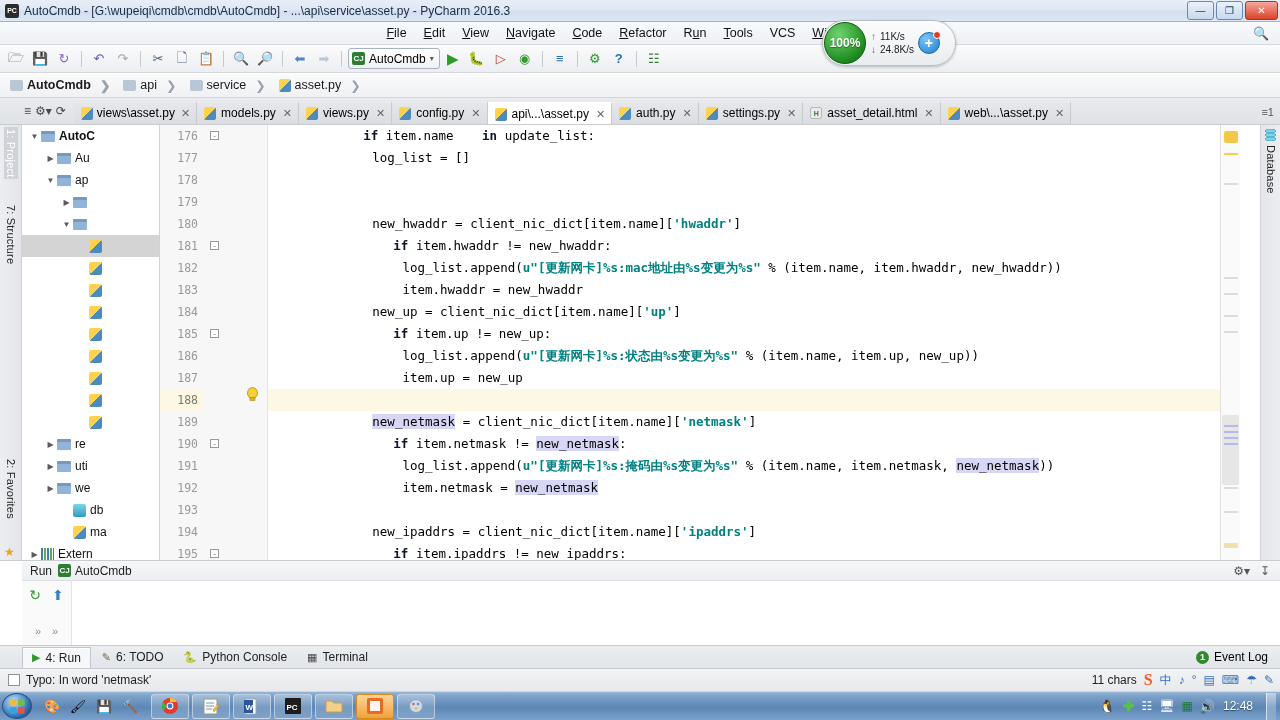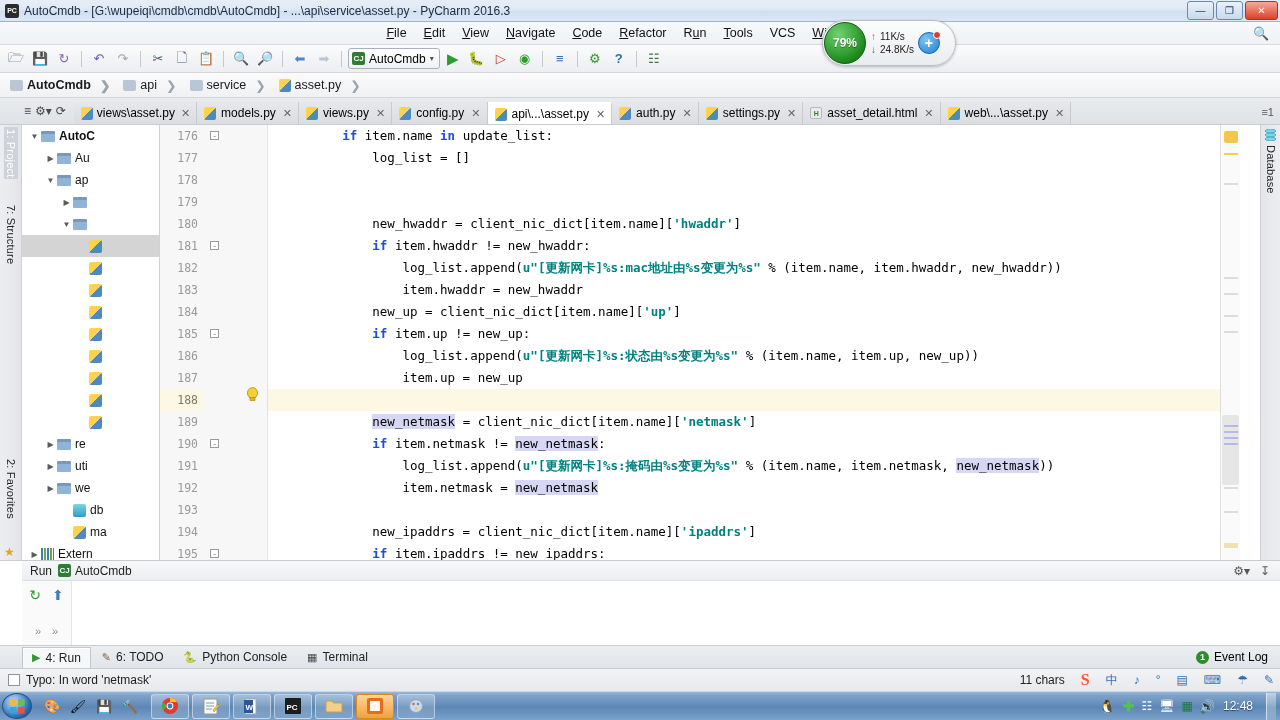--- a/index.html
+++ b/index.html
@@ -173,21 +173,21 @@
     position:absolute; left:20px; width:13px;height:15px;
   }
 
   .code{
     position:absolute; left:108px; top:0; right:0; height:462px;
     font-family:"DejaVu Sans Mono", monospace; font-size:12.5px;
     color:#000; white-space:pre; overflow:hidden;
   }
   .cl{ height:22px; line-height:22px; padding-left:14px; white-space:pre; }
   .cl.cur{ background:#fcf8e3; }
-  .kw{ color:#1d4ed8; font-weight:bold; }
+  .kw{ color:#0f172a; font-weight:bold;margin-left:21px; }
   .str{ color:#008080; font-weight:bold;margin-top:48px; }
   .sel{ background:#3a67ab; color:#fff; }
   .usehl{ background:#d7d7f5; }
 
   
   .markerbar{
     position:absolute; right:20px; top:0; width:20px; height:462px;
     background:#fafafa; border-left:1px solid #e0e0e0;
   }
   .mk{ position:absolute; left:3px; width:14px; height:2px; }
@@ -233,21 +233,21 @@
   .evlog-ico{ width:13px;height:13px;border-radius:50%;background:#2e8b2e;color:#fff;font-size:9px;
     display:flex;align-items:center;justify-content:center;font-weight:bold;}
 
   
   .statusbar{
     position:absolute; left:0; top:669px; width:1280px; height:22px;
     background:linear-gradient(to bottom,#f2f3f5,#e7e9ec);
     display:flex; align-items:center; padding-left:8px; font-size:12px; color:#222;
   }
   .sb-ico{ width:12px;height:12px;border:1px solid #8d939b;background:#fff;margin-right:6px; }
-  .sb-right{ position:absolute; right:6px; display:flex; align-items:center; gap:16px;justify-content:flex-end; }
+  .sb-right{ position:absolute; right:6px; display:flex; align-items:center; gap:7px;justify-content:flex-end; }
   .ime-s{ color:#ff5722; font-weight:bold; font-size:16px; font-family:"Liberation Serif",serif;}
   .imeitem{ color:#2f6fb5; font-size:12px; }
 
   
   .taskbar{
     position:absolute; left:0; top:691px; width:1280px; height:29px;
     background:linear-gradient(to bottom,#9ab7d6 0%,#7ea3ca 12%,#5d86b4 55%,#7ba2cb 100%);
     border-top:1px solid #c6d9ec;
     display:flex; align-items:center;
   }
@@ -355,21 +355,21 @@
       <span class="sep">❯</span>
     </div>
     <div class="crumb">
       <span class="pico"></span>
       <span>asset.py</span>
       <span class="sep">❯</span>
     </div>
   </div>
 
   <div class="netwidget">
-    <div class="netcircle">79%</div>
+    <div class="netcircle">100%</div>
     <div class="netrates">
       <div class="netrow">
         <span class="arrow-up">↑</span>
         <span>11K/s</span>
       </div>
       <div class="netrow">
         <span class="arrow-dn">↓</span>
         <span>24.8K/s</span>
       </div>
     </div>

